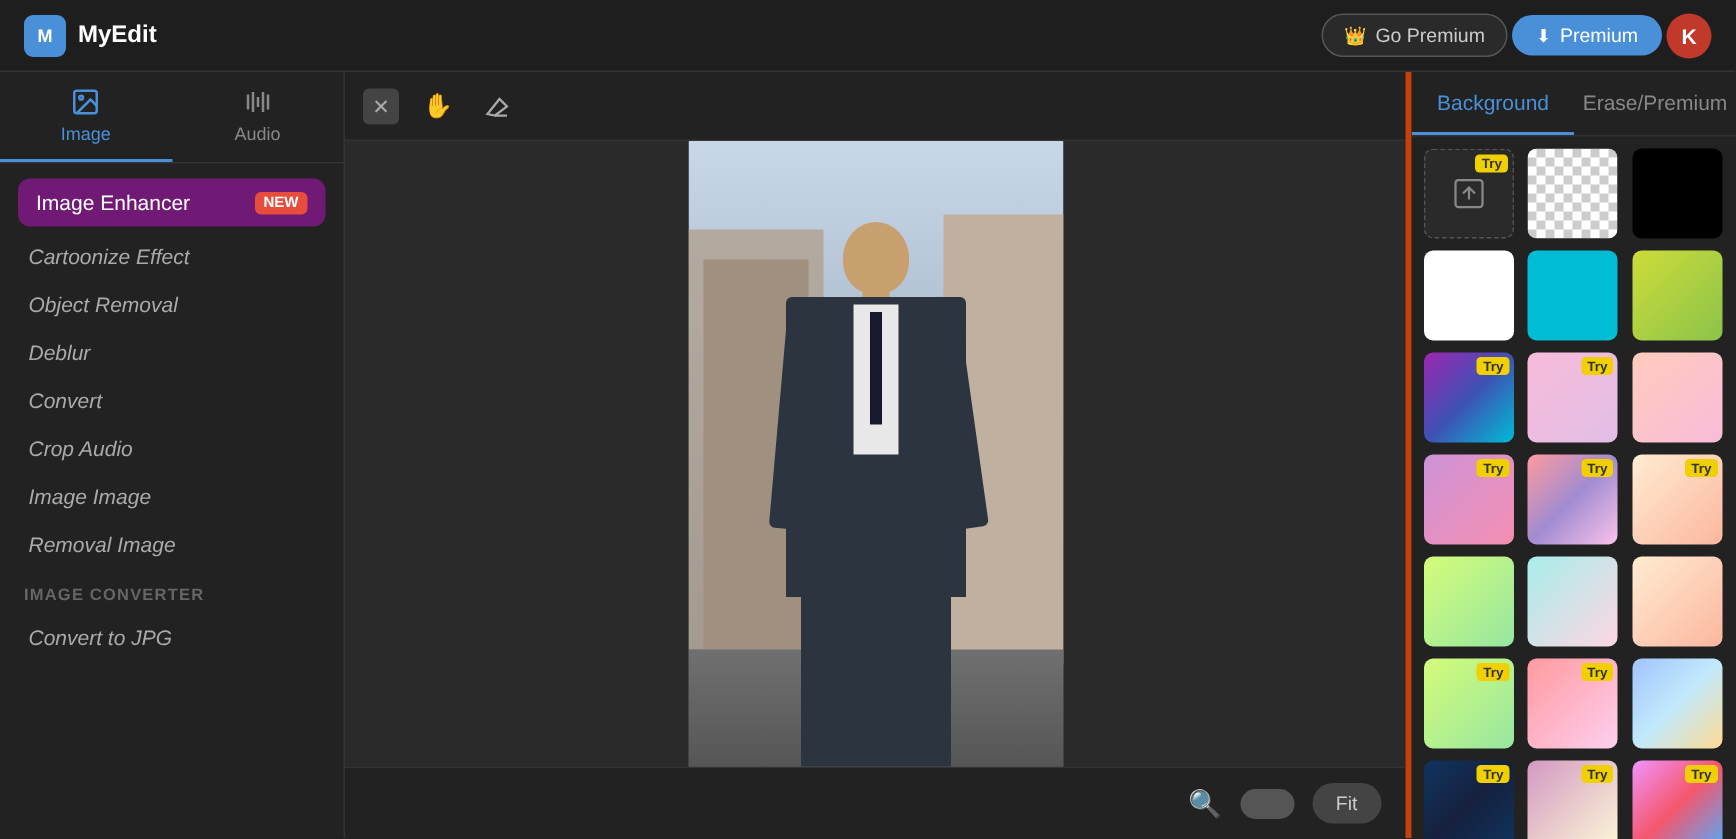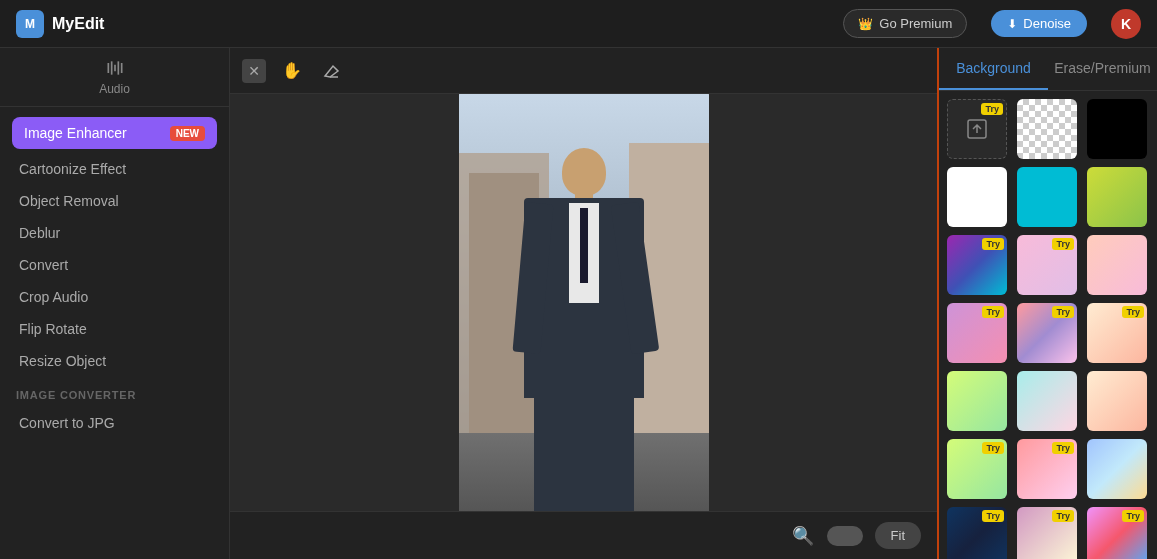--- a/index.html
+++ b/index.html
@@ -3,62 +3,62 @@
   <meta charset="utf-8">
   <style>
     * { box-sizing: border-box; margin: 0; padding: 0; }
     body { font-family: -apple-system, BlinkMacSystemFont, 'Segoe UI', sans-serif; background: #1a1a1a; color: #ccc; display: flex; flex-direction: column; height: 559px; overflow: hidden; }
 
     
     .header { background: #1e1e1e; height: 48px; display: flex; align-items: center; justify-content: space-between; padding: 0 16px; border-bottom: 1px solid #333; flex-shrink: 0; }
     .header-left { display: flex; align-items: center; gap: 8px; }
     .logo-icon { width: 28px; height: 28px; background: #4a90d9; border-radius: 6px; display: flex; align-items: center; justify-content: center; color: white; font-size: 12px; font-weight: bold; }
     .app-name { color: #fff; font-size: 16px; font-weight: 600; }
-    .header-right { display: flex; align-items: center; gap: 24px; }
+    .header-right { display: flex; align-items: center; gap: 3px; }
     .btn-premium { background: #2a2a2a; border: 1px solid #555; color: #ccc; padding: 6px 14px; border-radius: 20px; cursor: pointer; font-size: 13px; display: flex; align-items: center; gap: 6px; }
     .btn-premium::before { content: '👑'; font-size: 12px; }
     .btn-download { background: #4a90d9; border: none; color: white; padding: 6px 16px; border-radius: 20px; cursor: pointer; font-size: 13px; display: flex; align-items: center; gap: 6px; }
     .btn-download::before { content: '⬇'; font-size: 12px; }
     .avatar { width: 30px; height: 30px; background: #c0392b; border-radius: 50%; display: flex; align-items: center; justify-content: center; color: white; font-size: 14px; font-weight: bold; }
 
     
     .main { display: flex; flex: 1; overflow: hidden; }
 
     
     .sidebar { width: 230px; background: #222; border-right: 1px solid #333; display: flex; flex-direction: column; overflow-y: auto; flex-shrink: 0; }
     .sidebar-tabs { display: flex; border-bottom: 1px solid #333; }
     .sidebar-tab { flex: 1; padding: 10px 0; text-align: center; font-size: 12px; color: #888; cursor: pointer; display: flex; flex-direction: column; align-items: center; gap: 4px; }
     .sidebar-tab.active { color: #4a90d9; border-bottom: 2px solid #4a90d9; }
     .sidebar-tab svg { width: 20px; height: 20px; }
 
-    .active-tool { background: #8b5cf6; border-radius: 8px; margin: 10px 12px 4px; padding: 8px 12px; display: flex; align-items: center; justify-content: space-between; cursor: pointer; }
+    .active-tool { background: #701a75; border-radius: 8px; margin: 10px 12px 4px; padding: 8px 12px; display: flex; align-items: center; justify-content: space-between; cursor: pointer; }
     .active-tool-label { color: white; font-size: 14px; font-weight: 500; }
     .new-badge { background: #e74c3c; color: white; font-size: 10px; padding: 2px 6px; border-radius: 4px; font-weight: bold; }
 
     .section-label { font-size: 11px; color: #666; text-transform: uppercase; letter-spacing: 0.8px; padding: 12px 16px 6px; font-weight: 600; }
-    .sidebar-item { padding: 8px 16px; font-size: 14px; color: #aaa; cursor: pointer; display: flex; justify-content: space-between; border-left: 3px solid transparent; }
+    .sidebar-item { padding: 8px 16px; font-size: 14px; color: #aaa; cursor: pointer; display: flex; justify-content: space-between; border-left: 3px solid transparent; font-style: italic; }
     .sidebar-item.active-item { color: #4a90d9; border-left: 3px solid #4a90d9; }
     .sidebar-item .item-icon { width: 22px; height: 16px; display: flex; align-items: center; justify-content: center; }
 
     
     .canvas-area { flex: 1; background: #2a2a2a; display: flex; flex-direction: column; overflow: hidden; }
     .canvas-toolbar { background: #222; border-bottom: 1px solid #333; height: 46px; display: flex; align-items: center; padding: 0 12px; gap: 12px; }
     .close-btn { width: 24px; height: 24px; background: #444; border-radius: 4px; display: flex; align-items: center; justify-content: center; cursor: pointer; color: #aaa; font-size: 14px; }
     .filename { color: #aaa; font-size: 13px; flex: 1; }
     .toolbar-icon { width: 28px; height: 28px; display: flex; align-items: center; justify-content: center; cursor: pointer; color: #aaa; font-size: 16px; }
 
     .canvas-content { flex: 1; display: flex; align-items: center; justify-content: center; overflow: hidden; position: relative; }
 
     .canvas-bottom { height: 48px; background: #222; border-top: 1px solid #333; display: flex; align-items: center; justify-content: flex-end; padding: 0 16px; gap: 12px; }
     .search-icon-btn { color: #aaa; font-size: 18px; cursor: pointer; }
     .toggle-switch { width: 36px; height: 20px; background: #555; border-radius: 10px; cursor: pointer; }
     .fit-btn { background: #444; border: none; color: #ccc; padding: 6px 16px; border-radius: 16px; cursor: pointer; font-size: 13px; }
 
     
-    .right-panel { width: 220px; background: #222; border-left: 2px solid #c2410c; display: flex; flex-direction: column; overflow-y: auto; flex-shrink: 0; }
+    .right-panel { width: 220px; background: #222; border-left: 4px solid #c2410c; display: flex; flex-direction: column; overflow-y: auto; flex-shrink: 0; }
     .panel-tabs { display: flex; border-bottom: 1px solid #333; }
     .panel-tab { flex: 1; padding: 12px 0; text-align: center; font-size: 14px; color: #888; cursor: pointer; }
     .panel-tab.active { color: #4a90d9; border-bottom: 2px solid #4a90d9; }
 
     .bg-grid { display: grid; grid-template-columns: repeat(3, 1fr); gap: 8px; padding: 8px; }
     .bg-item { width: 60px; height: 60px; border-radius: 6px; cursor: pointer; position: relative; overflow: hidden; }
     .bg-item .try-badge { position: absolute; top: 3px; right: 3px; background: #f0d000; color: #333; font-size: 9px; font-weight: bold; padding: 1px 4px; border-radius: 3px; }
 
     .bg-transparent { background: repeating-conic-gradient(#ccc 0% 25%, white 0% 50%) 0 0 / 12px 12px; }
     .bg-black { background: #000; }
@@ -89,29 +89,37 @@
 </head>
 <body>
 
 <div class="header">
   <div class="header-left">
     <div class="logo-icon">M</div>
     <span class="app-name">MyEdit</span>
   </div>
   <div class="header-right">
     <button class="btn-premium">Go Premium</button>
-    <button class="btn-download">Denoise</button>
+    <button class="btn-download">Premium</button>
     <div class="avatar">K</div>
   </div>
 </div>
 
 <div class="main">
 
   <div class="sidebar">
     <div class="sidebar-tabs">
+      <div class="sidebar-tab active">
+        <svg viewBox="0 0 24 24" fill="none" stroke="#4a90d9" stroke-width="2">
+          <rect x="3" y="3" width="18" height="18" rx="2"></rect>
+            <circle cx="8.5" cy="8.5" r="1.5"></circle>
+            <polyline points="21 15 16 10 5 21"></polyline>
+        </svg>
+        <span>Image</span>
+      </div>
       <div class="sidebar-tab">
         <svg viewBox="0 0 24 24" fill="none" stroke="#888" stroke-width="2">
           <line x1="4" y1="6" x2="4" y2="18"></line>
             <line x1="8" y1="4" x2="8" y2="20"></line>
             <line x1="12" y1="8" x2="12" y2="16"></line>
             <line x1="16" y1="4" x2="16" y2="20"></line>
             <line x1="20" y1="6" x2="20" y2="18"></line>
         </svg>
         <span>Audio</span>
       </div>
@@ -133,24 +141,24 @@
       <span>Deblur</span>
     </div>
     <div class="sidebar-item">
       <span>Convert</span>
     </div>
 
     <div class="sidebar-item">
       <span>Crop Audio</span>
     </div>
     <div class="sidebar-item">
-      <span>Flip Rotate</span>
-    </div>
-    <div class="sidebar-item">
-      <span>Resize Object</span>
+      <span>Image Image</span>
+    </div>
+    <div class="sidebar-item">
+      <span>Removal Image</span>
     </div>
 
     <div class="section-label">IMAGE CONVERTER</div>
     <div class="sidebar-item">
       <span>Convert to JPG</span>
     </div>
 
   </div>
 
   <div class="canvas-area">

